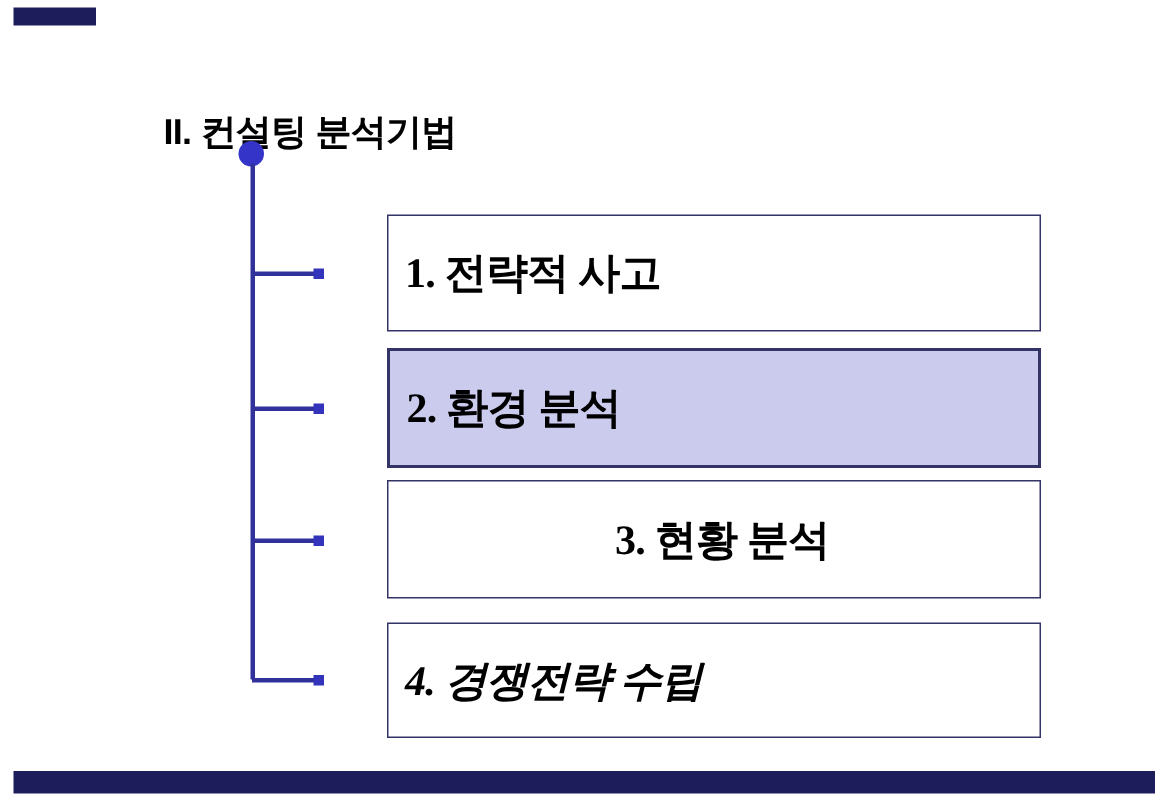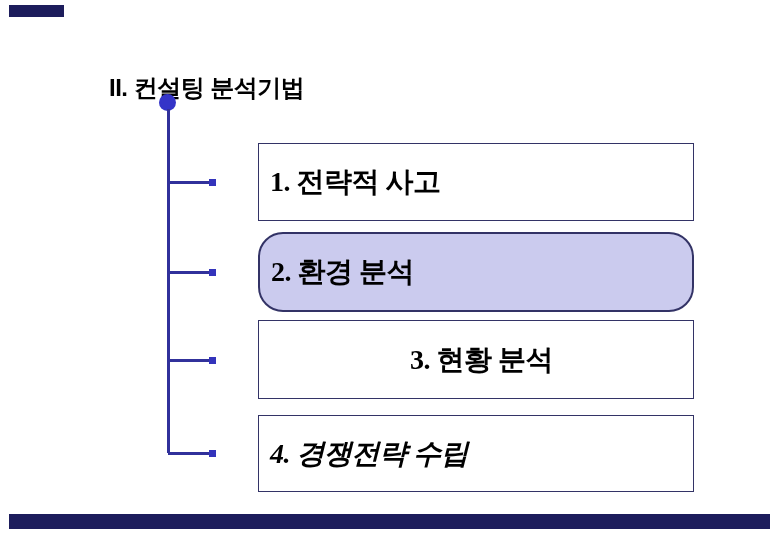--- a/index.html
+++ b/index.html
@@ -89,21 +89,21 @@
   }
   .box .label {
     font-family: "Liberation Serif", "DejaVu Serif", serif;
     font-weight: bold;
     font-size: 28px;
     color: #000000;
     white-space: nowrap;
     letter-spacing: -0.5px;
   }
   .box.box1 { top: 143px; height: 78px; }
-  .box.box2 { top: 232px; height: 80px; background: #cbcbee; border-width: 2px; border-radius: 25px; }
+  .box.box2 { top: 232px; height: 80px; background: #cbcbee; border-width: 2px; }
   .box.box3 { top: 320px; height: 79px; justify-content: center; }
   .box.box4 { top: 415px; height: 77px; font-style: italic; }
 </style>
 </head>
 <body>
 
 <div class="slide">
 
   <div class="bar-top"></div>
 

